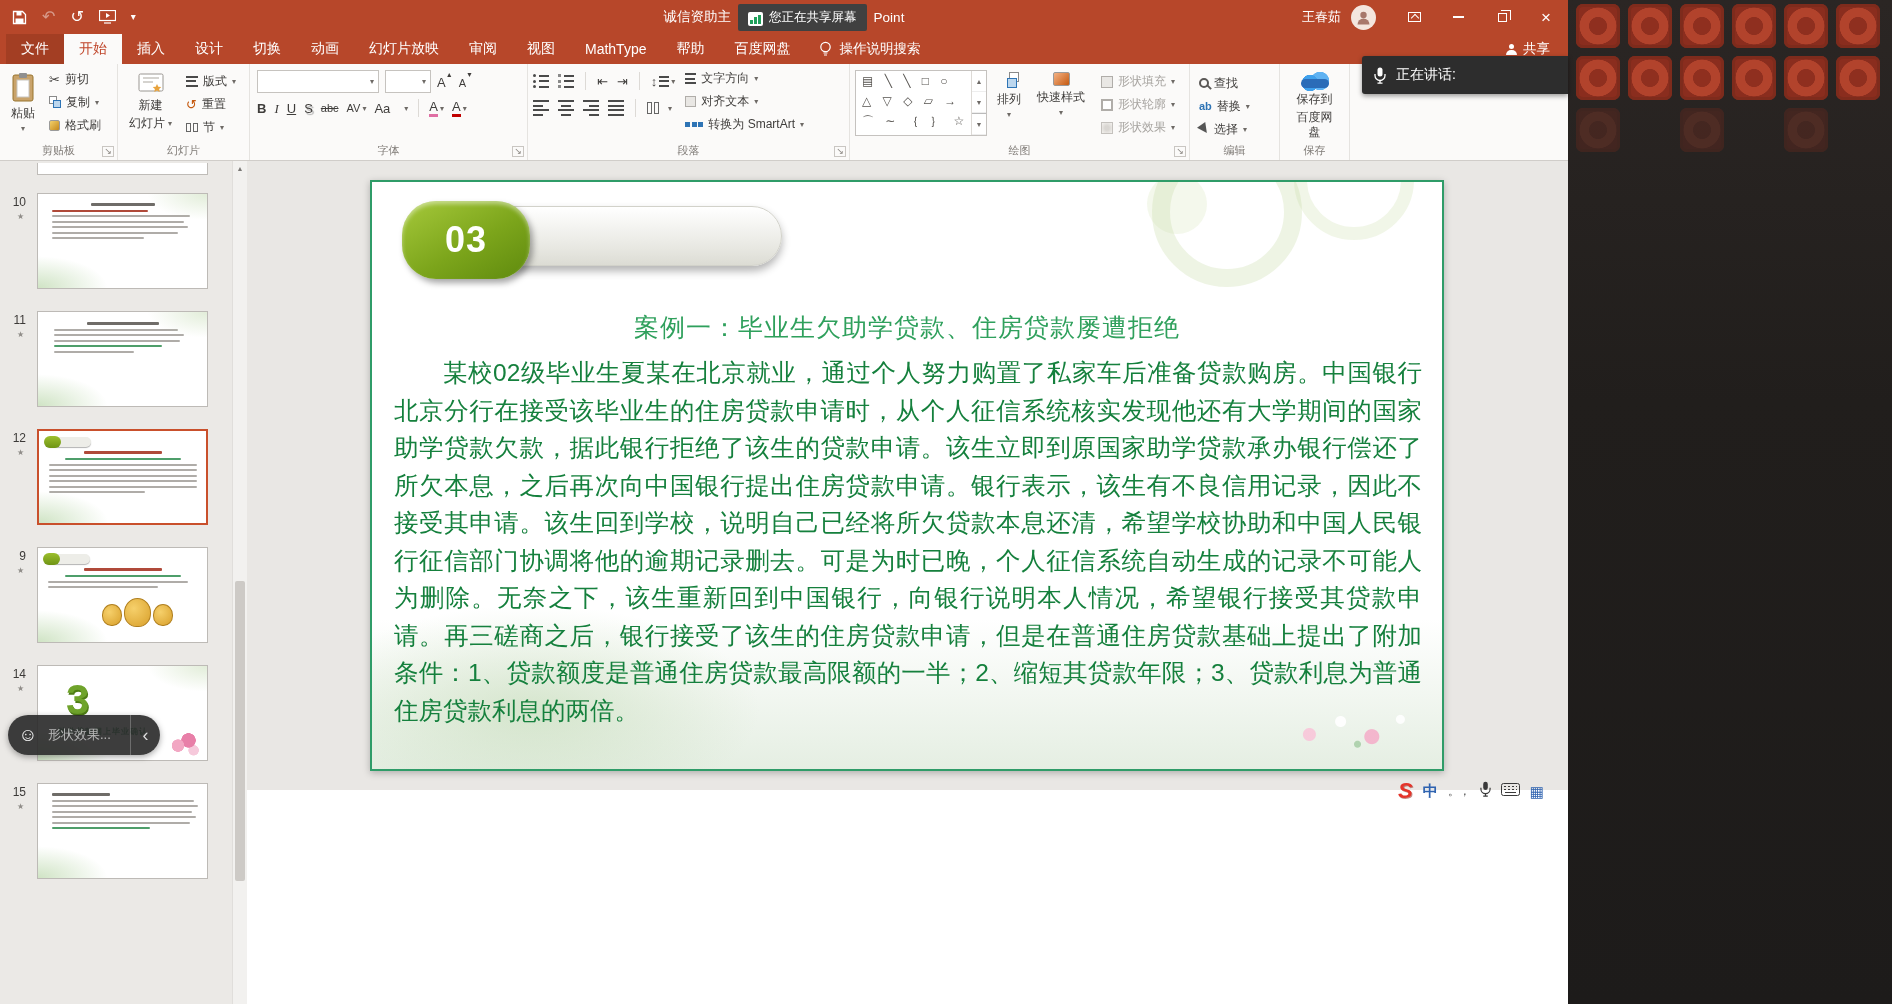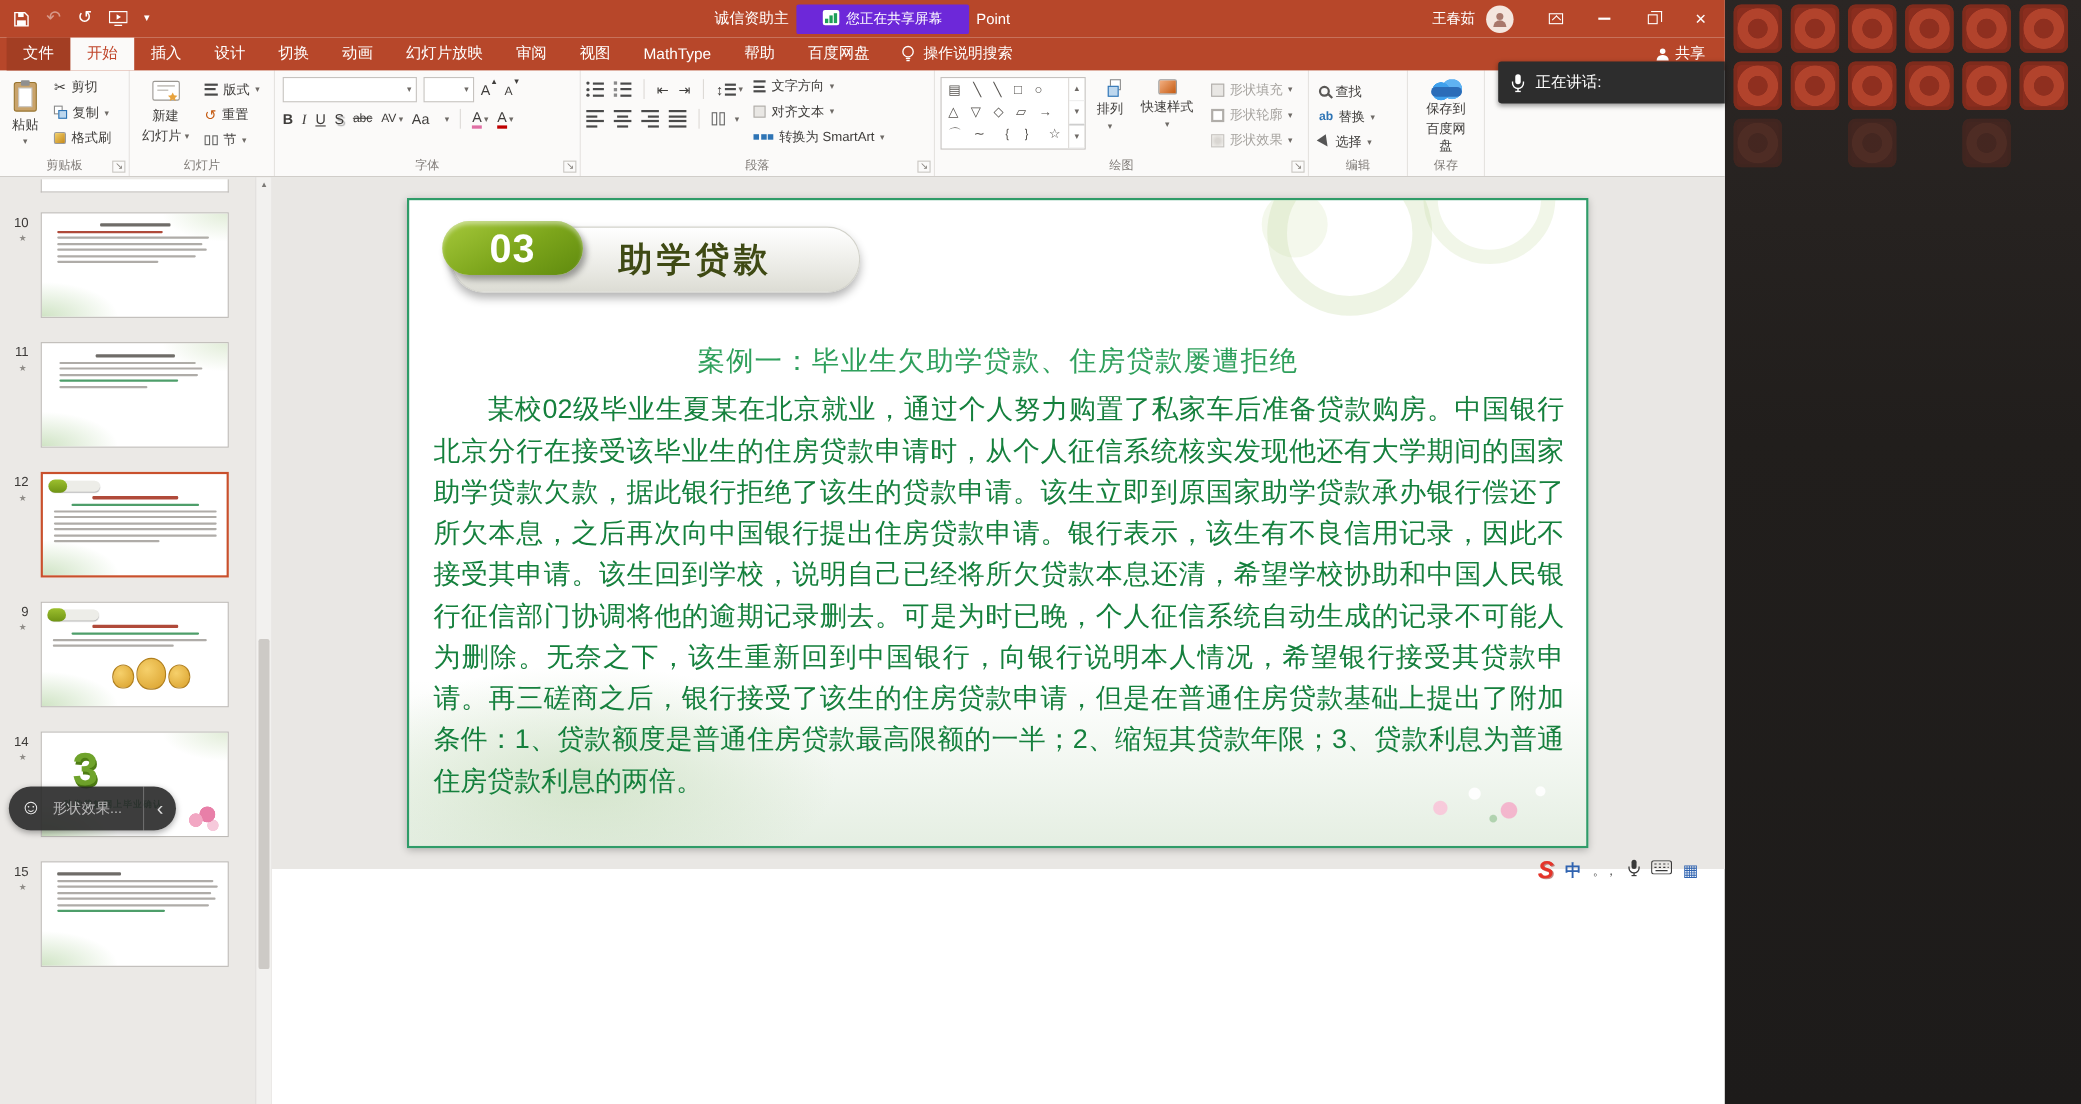--- a/index.html
+++ b/index.html
@@ -14,21 +14,21 @@
 
 
 .window{position:absolute;left:0;top:0;width:1568px;height:1004px;background:#fff}
 
 
 .titlebar{position:absolute;left:0;top:0;width:1568px;height:34px;background:#B7472A;color:#fff;z-index:30}
 .qat{position:absolute;left:12px;top:0;height:34px;display:flex;align-items:center;gap:15px}
 .qbtn{display:flex;align-items:center;justify-content:center;color:#fff;font-size:16px;line-height:1}
 .dim{opacity:.45}
 .title-c{position:absolute;left:0;right:0;top:0;height:34px;display:flex;align-items:center;justify-content:center;gap:7px;font-size:13.5px}
-.share-badge{display:flex;align-items:flex-start;gap:6px;background:#6d28d9;padding:5px 24px;border-radius:2px;font-size:12.5px}
+.share-badge{display:flex;align-items:flex-end;gap:6px;background:#404040;padding:5px 10px;border-radius:2px;font-size:12.5px}
 .badge-icon{width:15px;height:14px;background:#fff;border-radius:2px;display:flex;align-items:flex-end;justify-content:center;gap:1.5px;padding:2px}
 .badge-icon i{width:2.5px;background:#1FA05A;display:block}
 .badge-icon i:nth-child(1){height:4px}.badge-icon i:nth-child(2){height:7px}.badge-icon i:nth-child(3){height:9px}
 .tb-right{position:absolute;right:0;top:0;height:34px;display:flex;align-items:center}
 .tb-user{font-size:13px;margin-right:10px}
 .avatar{width:25px;height:25px;border-radius:50%;background:#F4E6DE;display:flex;align-items:center;justify-content:center;margin-right:16px;overflow:hidden}
 .wbtn{width:44px;height:34px;display:flex;align-items:center;justify-content:center}
 .icon-min{width:11px;height:2px;background:#fff}
 .icon-restore{position:relative;width:9px;height:9px;border:1px solid #fff;background:transparent}
 .icon-restore::before{content:"";position:absolute;left:2px;top:-4px;width:9px;height:9px;border:1px solid #fff;border-left:none;border-bottom:none}
@@ -140,21 +140,21 @@
 .slide{position:absolute;left:123px;top:19px;width:1074px;height:591px;background:#fff;border:2px solid #2F9C68;box-shadow:0 2px 7px rgba(0,0,0,.25);overflow:hidden}
 .ring{position:absolute;border-radius:50%;border:18px solid rgba(190,214,150,.26)}
 .ring.r1{width:150px;height:150px;right:140px;top:-45px}
 .ring.r2{width:120px;height:120px;right:28px;top:-62px;border-width:13px;opacity:.85}
 .softc{position:absolute;width:60px;height:60px;border-radius:50%;background:rgba(205,225,170,.22);right:235px;top:-8px}
 .wash{position:absolute;left:0;bottom:0;width:100%;height:150px;background:linear-gradient(to top,rgba(203,222,198,.5),rgba(203,222,198,0))}
 .blob{position:absolute;left:-70px;bottom:-45px;width:460px;height:210px;background:radial-gradient(ellipse at center,rgba(188,214,173,.5),transparent 70%)}
 .flower{position:absolute;right:26px;bottom:14px;width:130px;height:54px;background:radial-gradient(circle at 18% 62%,rgba(248,200,218,.95) 6px,transparent 7px),radial-gradient(circle at 42% 38%,rgba(255,255,255,.95) 5px,transparent 6px),radial-gradient(circle at 66% 66%,rgba(244,176,202,.9) 7px,transparent 8px),radial-gradient(circle at 88% 34%,rgba(255,255,255,.9) 4px,transparent 5px),radial-gradient(circle at 55% 80%,rgba(120,180,120,.5) 3px,transparent 4px)}
 .badge-wrap{position:absolute;left:38px;top:24px;width:372px;height:60px}
 .badge-pill{position:absolute;left:0;top:0;right:0;bottom:0;border-radius:32px;background:linear-gradient(#FFFFFF,#E8E8E2 70%,#DCDCD4);border:1px solid #D2D2CA;box-shadow:0 5px 9px rgba(0,0,0,.3)}
-.badge-green{position:absolute;left:-8px;top:-5px;width:128px;height:49px;border-radius:34px;background:linear-gradient(150deg,#A6C93B,#7CA51B 55%,#5F8A0E);box-shadow:3px 4px 6px rgba(0,0,0,.35),inset 0 3px 4px rgba(255,255,255,.45);display:flex;align-items:center;justify-content:center;color:#fff;font-size:36px;font-weight:bold;letter-spacing:1px}
+.badge-green{position:absolute;left:-8px;top:-5px;width:128px;height:78px;border-radius:34px;background:linear-gradient(150deg,#A6C93B,#7CA51B 55%,#5F8A0E);box-shadow:3px 4px 6px rgba(0,0,0,.35),inset 0 3px 4px rgba(255,255,255,.45);display:flex;align-items:center;justify-content:center;color:#fff;font-size:36px;font-weight:bold;letter-spacing:1px}
 .badge-title{position:absolute;left:152px;top:0;height:60px;line-height:60px;font-size:31px;color:#3F4A14;font-weight:600;letter-spacing:4px}
 .slide-heading{position:absolute;top:90px;left:0;right:0;text-align:center;font-size:28px;font-weight:bold;color:#A11D1D;letter-spacing:4px}
 .slide-sub{position:absolute;top:129px;left:0;right:0;text-align:center;font-size:25px;color:#2FA05C;letter-spacing:1px}
 .slide-body{position:absolute;top:172px;left:22px;right:20px;font-size:24.5px;line-height:37.5px;color:#15803d;text-align:justify;text-indent:2em}
 
 
 .notes{position:absolute;left:247px;top:790px;width:1321px;height:214px;background:#F5F4F2;border-top:1px solid #D6D3D0;font-size:15px;color:#6b6b6b;padding:16px 0 0 56px}
 
 
 .chat{position:absolute;left:8px;top:715px;height:40px;display:flex;align-items:center;background:rgba(40,40,40,.9);border-radius:20px;color:#fff;z-index:70;box-shadow:0 2px 6px rgba(0,0,0,.35)}
@@ -665,21 +665,20 @@
         <span class="ring r1"></span>
         <span class="ring r2"></span>
         <span class="softc"></span>
         <div class="wash"></div>
         <div class="blob"></div>
         <div class="flower"></div>
 
         <div class="badge-wrap">
           <span class="badge-pill"></span>
           <span class="badge-green">03</span>
-          <span class="badge-title">助学贷款</span>
         </div>
 
         <div class="slide-sub">案例一：毕业生欠助学贷款、住房贷款屡遭拒绝</div>
         <div class="slide-body">某校02级毕业生夏某在北京就业，通过个人努力购置了私家车后准备贷款购房。中国银行北京分行在接受该毕业生的住房贷款申请时，从个人征信系统核实发现他还有大学期间的国家助学贷款欠款，据此银行拒绝了该生的贷款申请。该生立即到原国家助学贷款承办银行偿还了所欠本息，之后再次向中国银行提出住房贷款申请。银行表示，该生有不良信用记录，因此不接受其申请。该生回到学校，说明自己已经将所欠贷款本息还清，希望学校协助和中国人民银行征信部门协调将他的逾期记录删去。可是为时已晚，个人征信系统自动生成的记录不可能人为删除。无奈之下，该生重新回到中国银行，向银行说明本人情况，希望银行接受其贷款申请。再三磋商之后，银行接受了该生的住房贷款申请，但是在普通住房贷款基础上提出了附加条件：1、贷款额度是普通住房贷款最高限额的一半；2、缩短其贷款年限；3、贷款利息为普通住房贷款利息的两倍。</div>
       </div>
     </div>
 
 
     <div class="chat">
       <span class="chat-emoji">☺</span>

